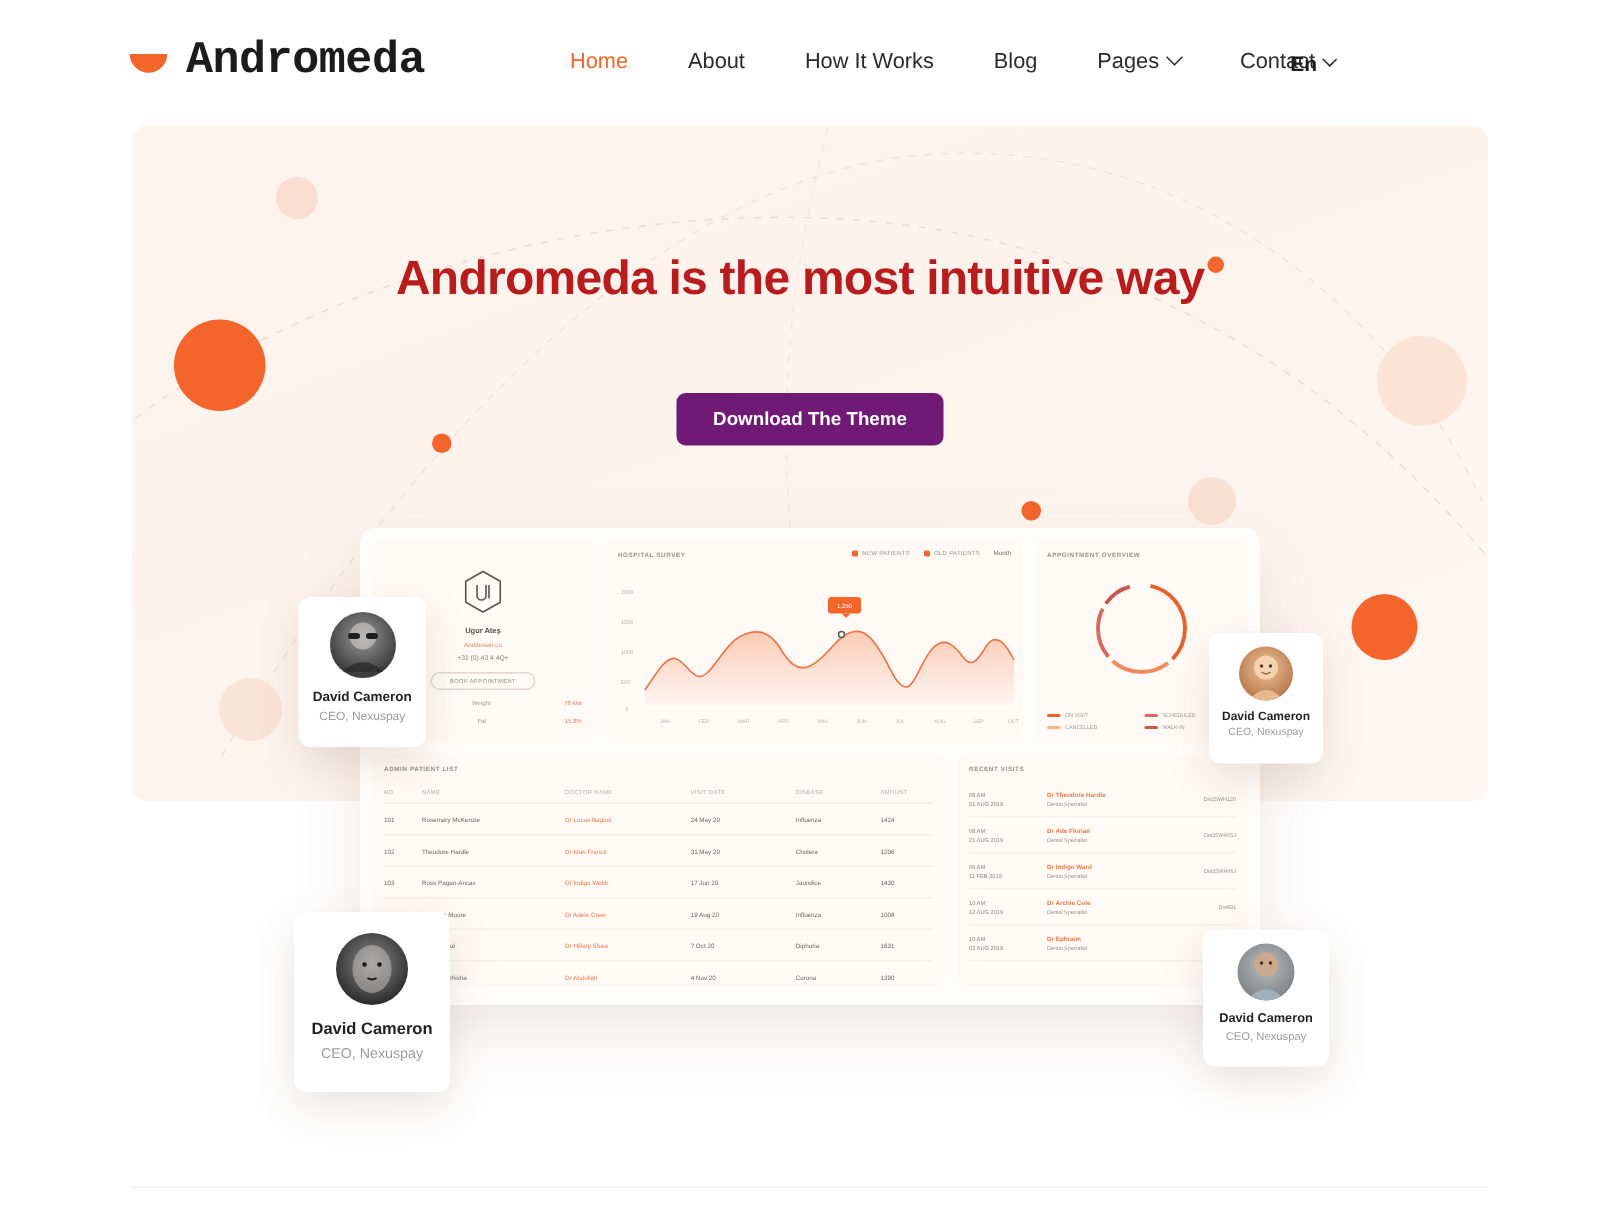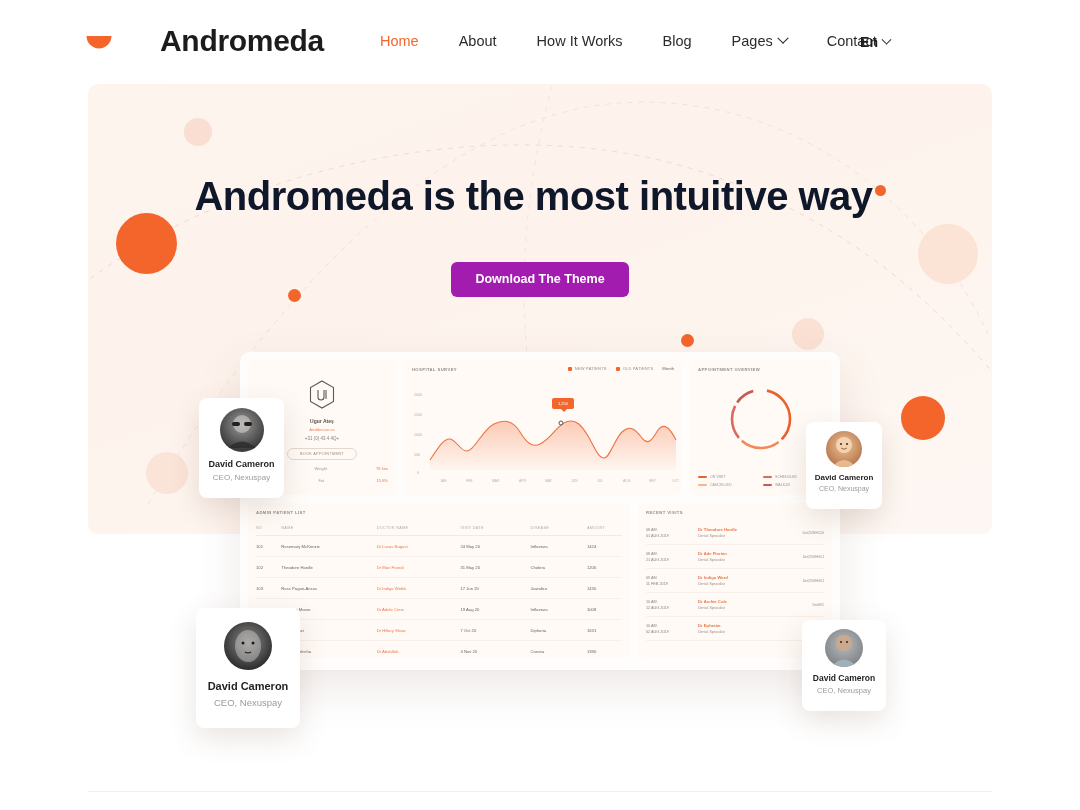--- a/index.html
+++ b/index.html
@@ -16,22 +16,22 @@
     display:flex;align-items:center;z-index:60;
   }
   .logo{
     position:absolute;left:84px;top:24px;
     display:flex;align-items:center;gap:10px;
   }
   .logo-mark{
     width:30px;height:30px;position:relative;display:block;
   }
   .logo-text{
-    font-family:Liberation Sans, sans-serif;
-    font-size:30px;font-weight:bold;color:#1c1c1c;letter-spacing:-0.3px;margin-left:36px;
+    font-family:Liberation Mono, monospace;
+    font-size:30px;font-weight:bold;color:#1c1c1c;letter-spacing:-0.3px;
   }
   .nav{
     position:absolute;left:360px;top:33px;
     display:flex;align-items:center;gap:0px;
   }
   .nav-item{
     font-size:14.5px;color:#2b2b2b;padding:0 20px;white-space:nowrap;
     display:flex;align-items:center;gap:6px;cursor:pointer;
   }
   .nav-item.active{color:#F4652B;}
@@ -59,30 +59,30 @@
     position:absolute;left:88px;top:84px;width:904px;height:450px;
     background:linear-gradient(160deg,#fdf4ee 0%,#fdf3ec 40%,#fdf7f3 100%);
     border-radius:10px;overflow:hidden;z-index:1;
   }
   .hero-bg-svg{position:absolute;left:0;top:0;width:904px;height:450px;}
 
   .hero-stage{position:absolute;left:0;top:84px;width:1080px;height:640px;z-index:2;}
 
   .headline{
     position:absolute;left:0;top:60px;width:1080px;text-align:center;
-    font-size:40px;font-weight:bold;color:#0f172a;line-height:1.25;
+    font-size:32px;font-weight:bold;color:#b91c1c;line-height:1.25;
     letter-spacing:-0.5px;
   }
   .headline .dot-end{
     display:inline-block;width:11px;height:11px;border-radius:50%;
     background:#F4652B;vertical-align:14px;margin-left:2px;
   }
   .cta-wrap{position:absolute;left:0;top:178px;width:1080px;text-align:center;}
   .cta{
-    display:inline-block;background:#a21caf;color:#fff;border:none;
+    display:inline-block;background:#701a75;color:#fff;border:none;
     border-radius:6px;padding:0 24px;height:35px;line-height:35px;
     font-size:12.5px;font-weight:bold;cursor:pointer;
   }
 
   
   .circ{position:absolute;border-radius:50%;}
 
   
   .dash{
     position:absolute;left:240px;top:352px;width:600px;height:318px;

